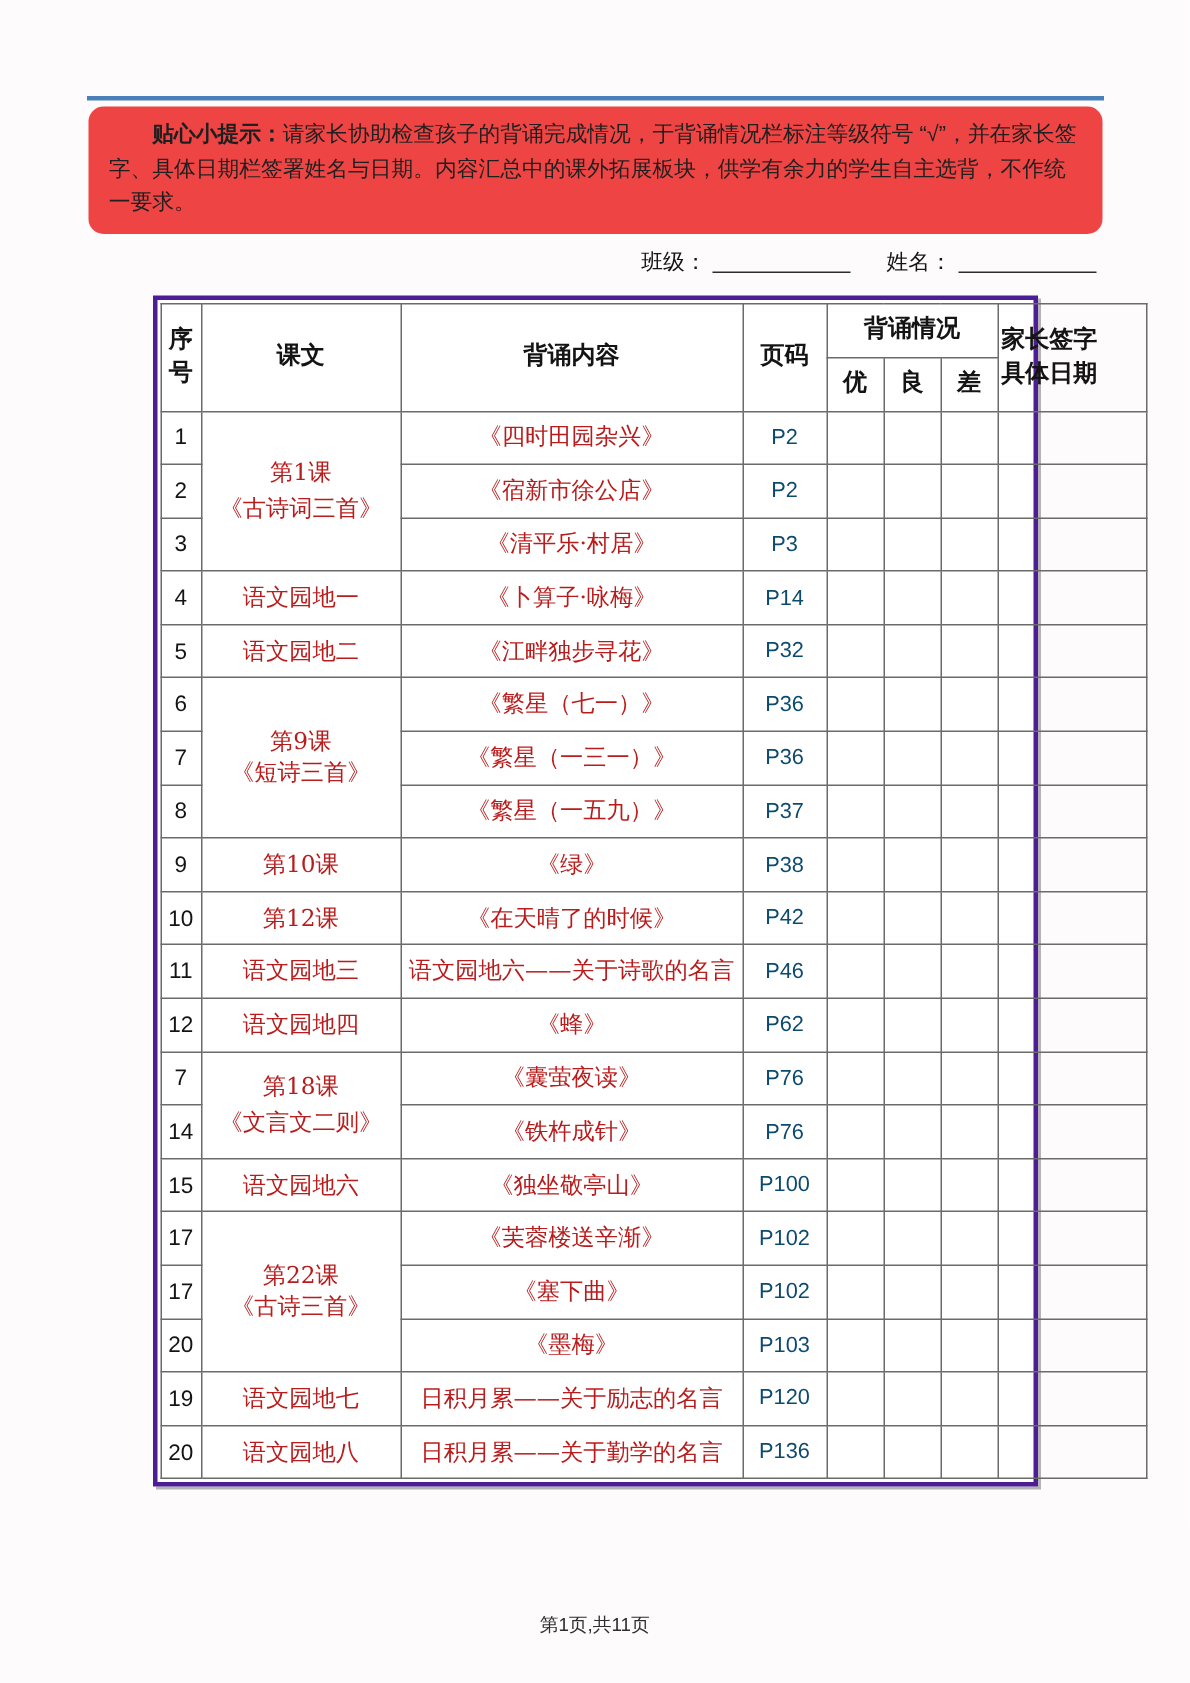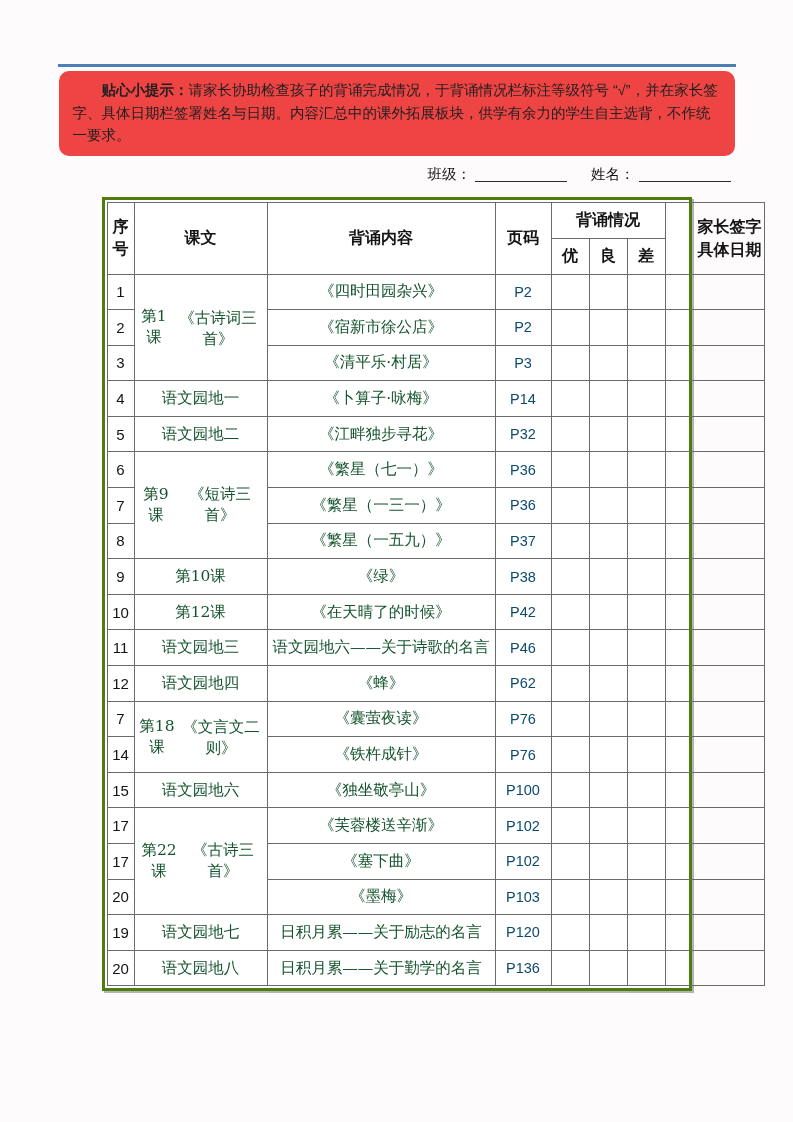--- a/index.html
+++ b/index.html
@@ -63,47 +63,47 @@
     display: inline-block;
     width: 92px; height: 16px;
     border-bottom: 1.5px solid #2c2c2c;
     margin-left: 4px;
   }
 
   
   .table-wrap {
     width: 590px;
     margin: 13px auto 0;
-    border: 3px solid #4d7c0f;
+    border: 3px solid #4c1d95;
     box-shadow: 2px 2px 0 #b3b3b3;
     padding: 2px;
     background: #ffffff;
   }
   table { width: 100%; border-collapse: collapse; table-layout: fixed; }
   td, th { border: 1px solid #6b6b6b; text-align: center; vertical-align: middle; padding: 0 2px; }
   thead th {
     font-family: "Liberation Sans", sans-serif;
     font-weight: 600;
     font-size: 16px;
     color: #141414;
     line-height: 22px;
   }
   thead tr { height: 36px; }
   tbody tr { height: 35.6px; }
   .c-no   { font-size: 15px; font-family: "Liberation Sans", sans-serif; color: #141414; }
   .c-lesson, .c-content {
     font-family: "DejaVu Serif", serif;
     font-size: 15.5px;
-    color: #14532d;
+    color: #b91c1c;
   }
   .c-page { font-size: 14.5px; font-family: "Liberation Sans", sans-serif; color: #0c4a6e; }
-  .lesson-stack { display: flex; align-items: center; justify-content: center; }
+  .lesson-stack { display: flex; flex-direction: column; align-items: center; justify-content: center; }
   .lesson-stack.tight  span + span { margin-top: 3px; }
   .lesson-stack.spread span + span { }
-  .sig-stack { display: flex; flex-direction: column; align-items: flex-end; line-height: 23px; }
+  .sig-stack { display: flex; flex-direction: column; align-items: flex-start; line-height: 23px; }
 
   
   .footer {
     position: absolute;
     left: 0; bottom: 30px;
     width: 100%;
     text-align: center;
     font-size: 12.5px;
     color: #2e2e2e;
   }
@@ -373,13 +373,14 @@
           <td class="c-page">P136</td>
           <td></td>
           <td></td>
           <td></td>
           <td></td>
         </tr>
       </tbody>
     </table>
   </div>
 
+  <div class="footer">第1页,共11页</div>
 </div>
 
 </body></html>

